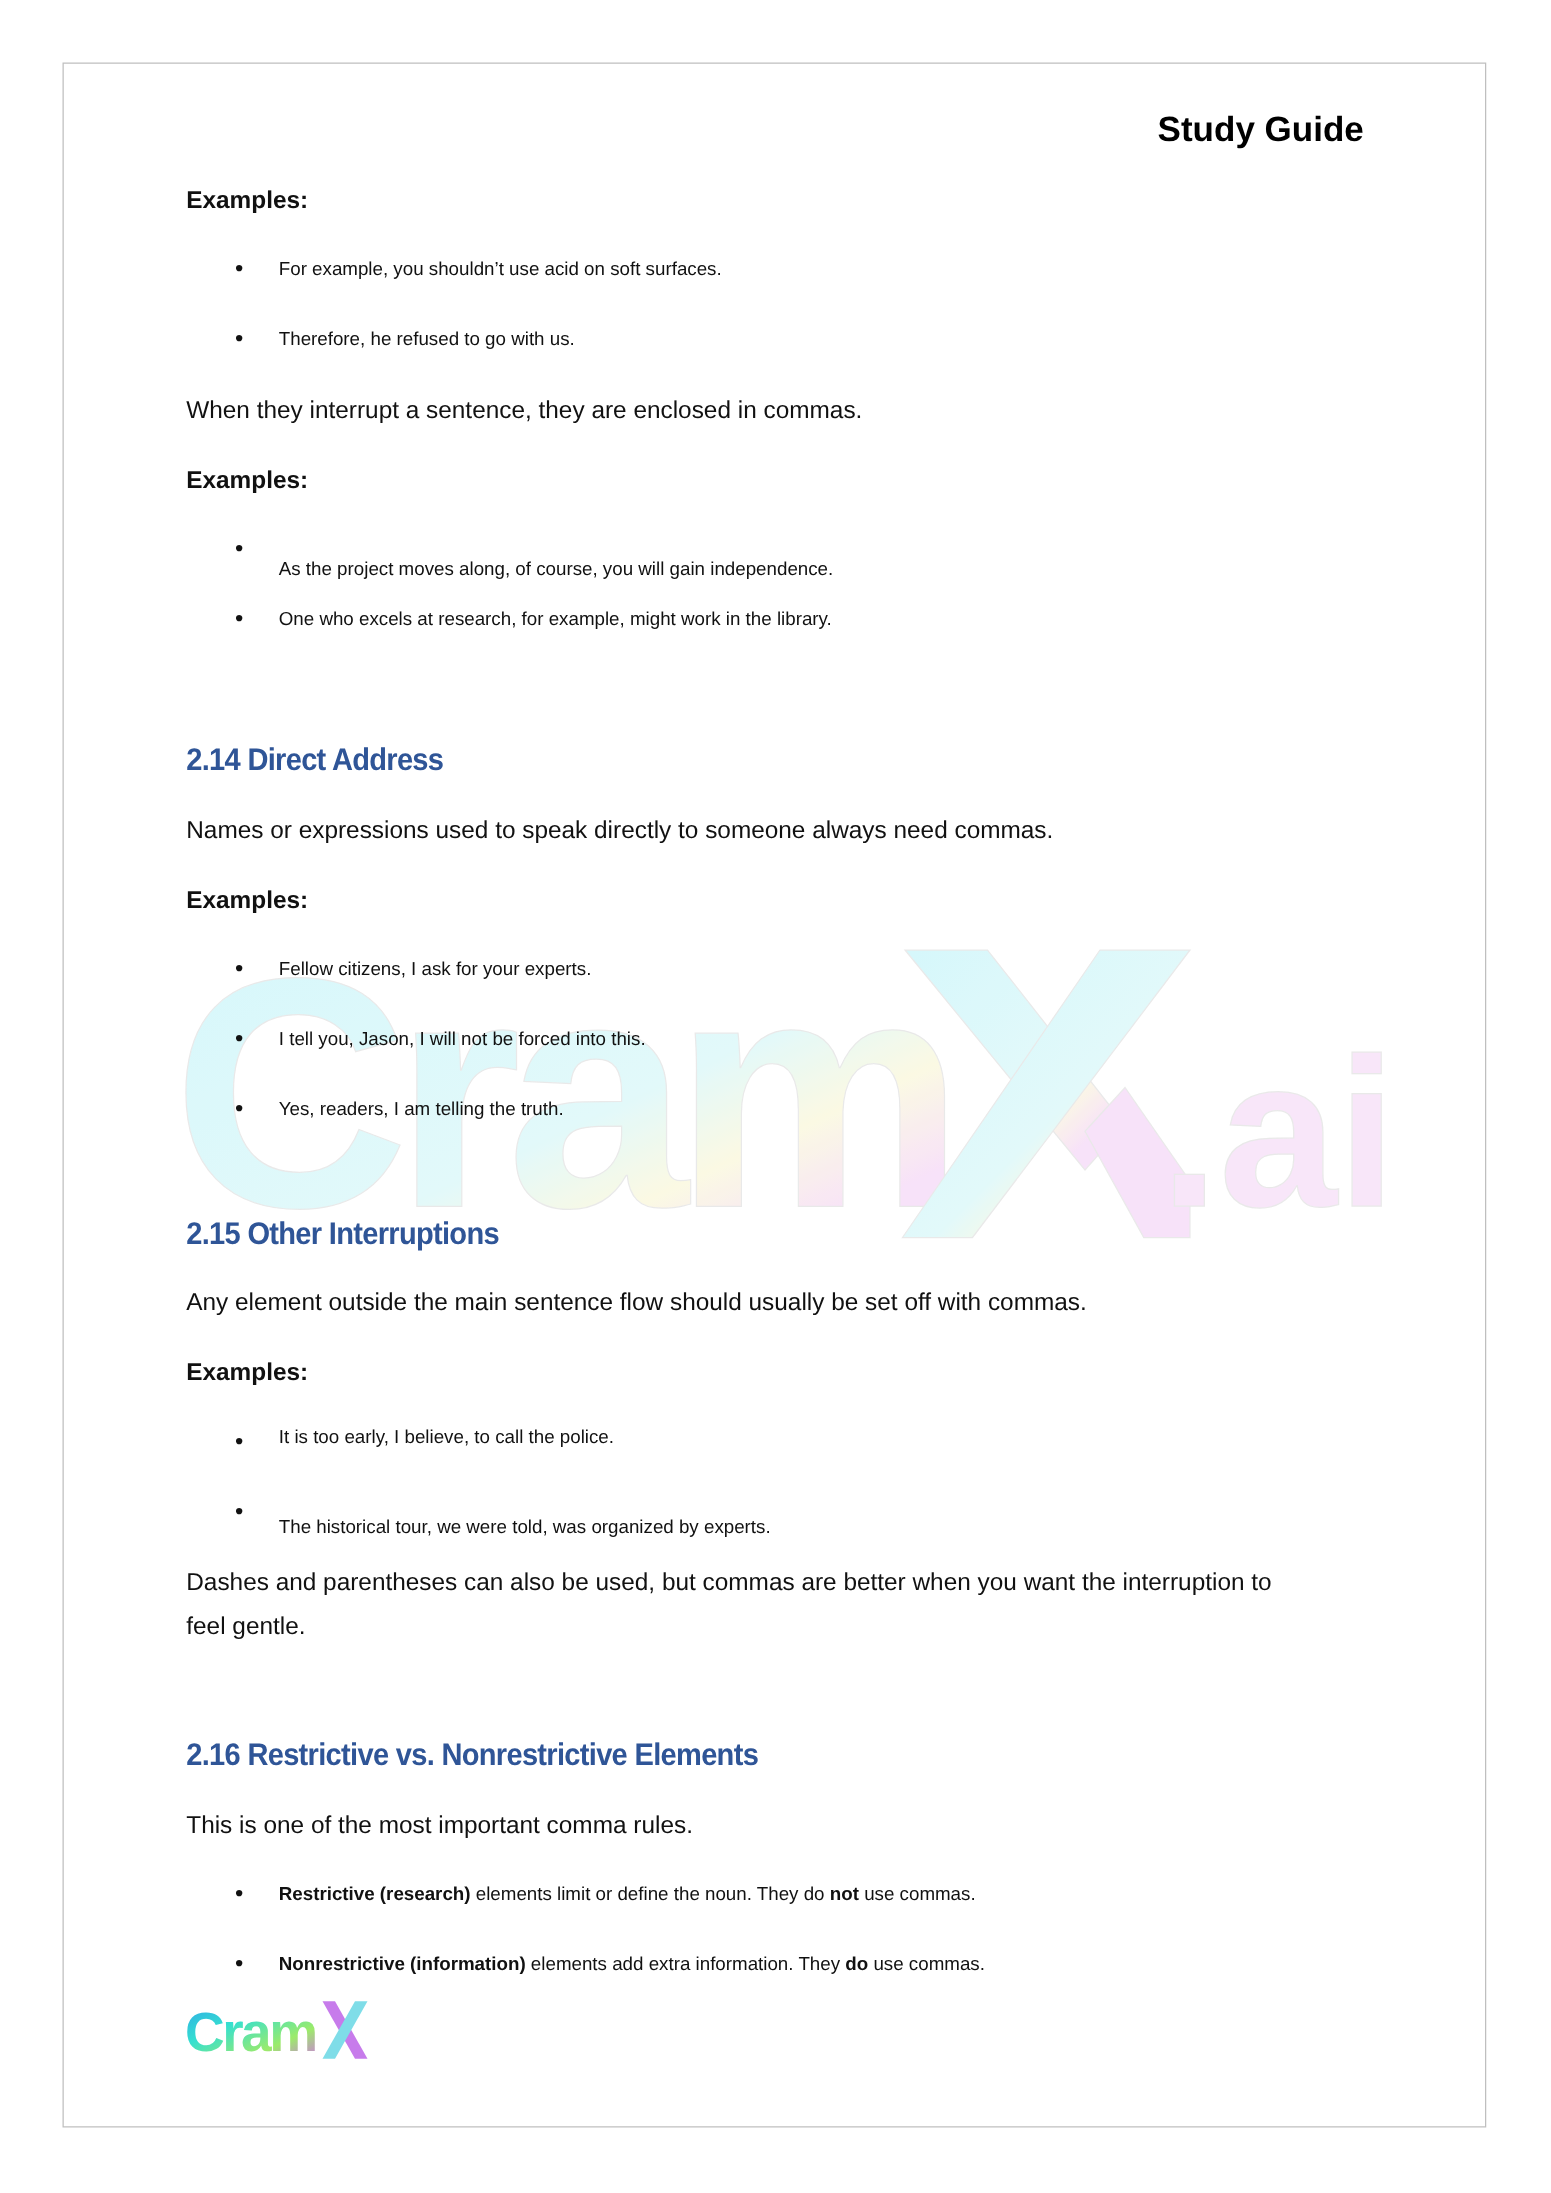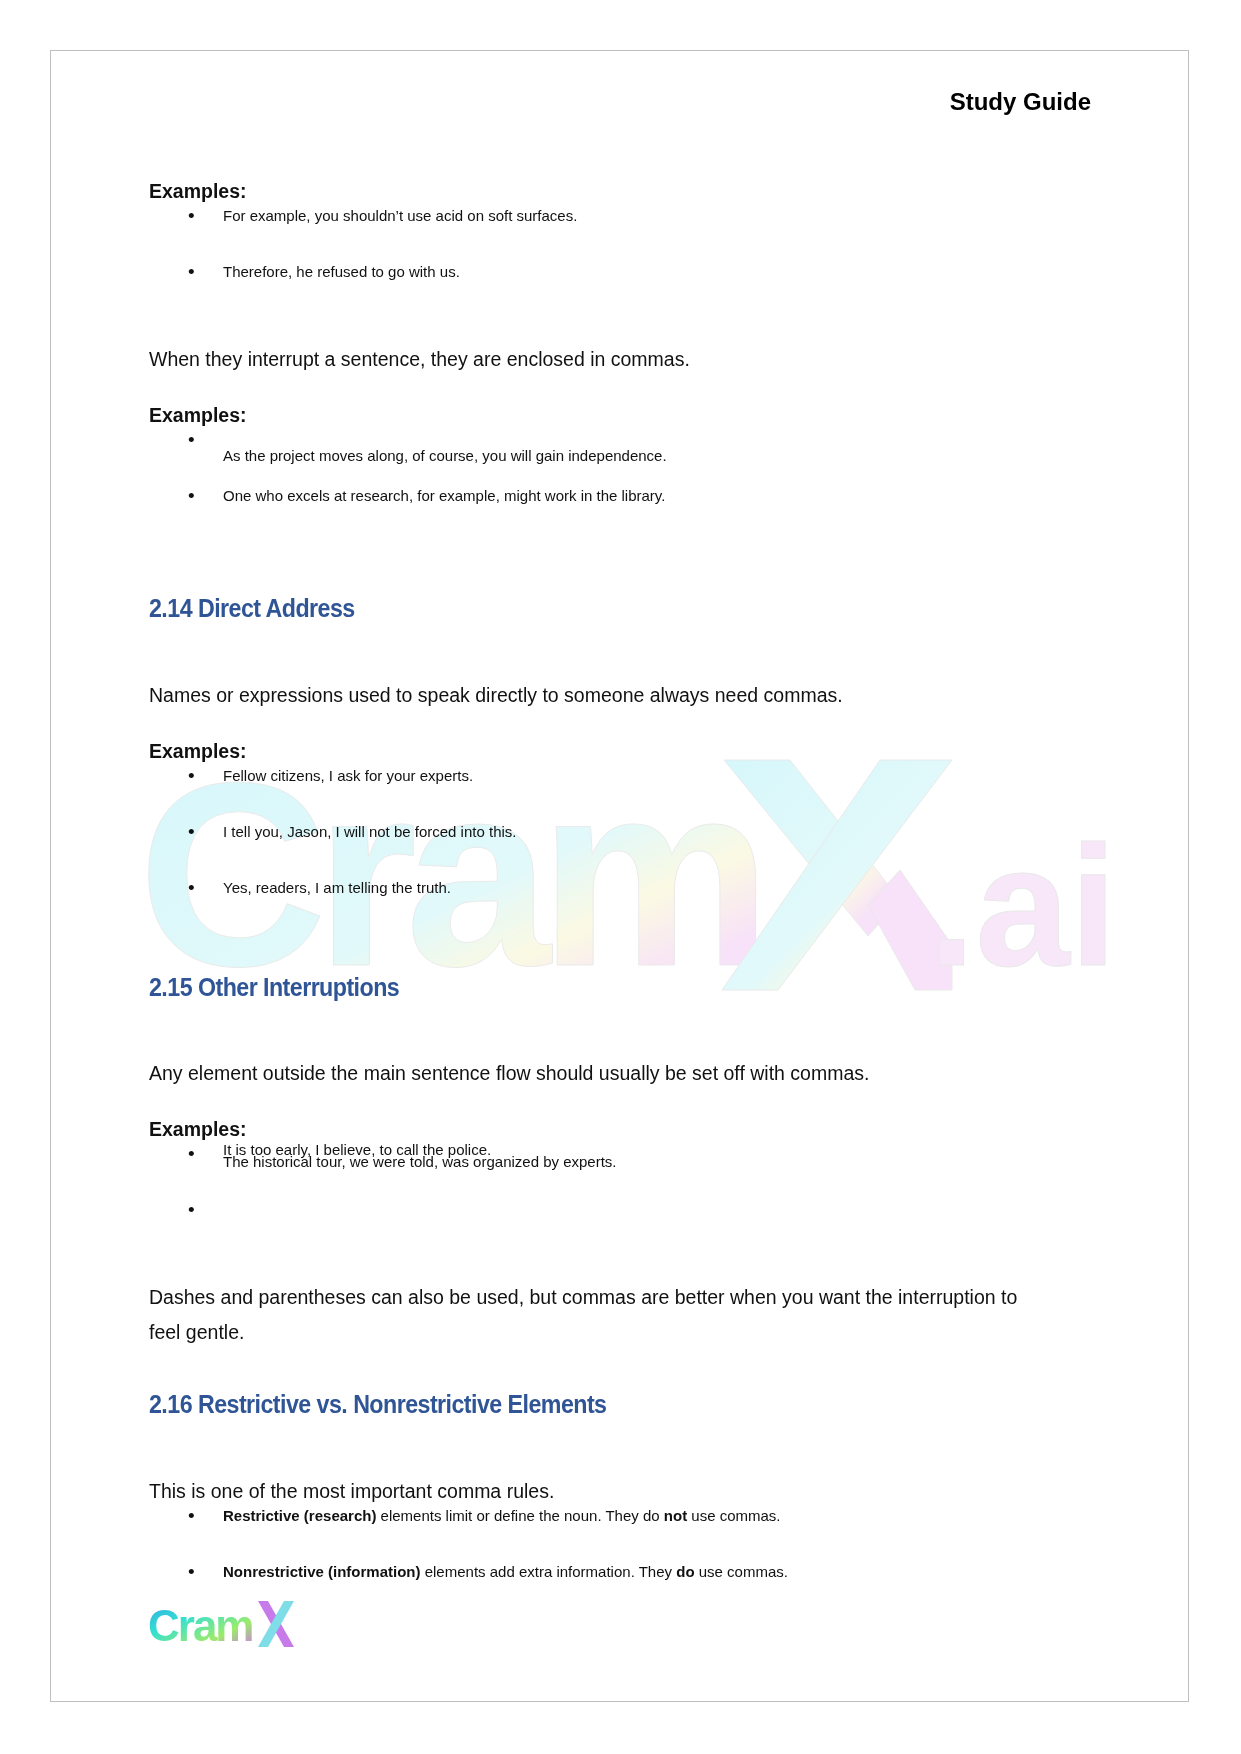--- a/index.html
+++ b/index.html
@@ -1,23 +1,23 @@
 <!DOCTYPE html>
 <html><head>
 <meta charset="utf-8">
 <style>
   html, body { margin: 0; padding: 0; background: #ffffff; }
   body { width: 1241px; height: 1754px; position: relative; overflow: hidden;
          font-family: "Liberation Sans", sans-serif; color: #111111; }
   .page-frame { position: absolute; left: 50px; top: 50px; width: 1139px; height: 1652px;
                 border: 1px solid #BFBFBF; box-sizing: border-box; }
   .watermark { position: absolute; left: 0; top: 0; width: 1241px; height: 1754px; pointer-events: none; }
-  .title { position: absolute; right: 150px; top: 88px; font-size: 24px; font-weight: bold;
+  .title { position: absolute; right: 150px; top: 88px; font-size: 28px; font-weight: bold;
            color: #000; letter-spacing: 0px; white-space: nowrap; }
-  .line { position: absolute; left: 149px; font-size: 19.5px; line-height: 24px; white-space: nowrap; color: #111; margin-top: 31px; }
+  .line { position: absolute; left: 149px; font-size: 19.5px; line-height: 24px; white-space: nowrap; color: #111; }
   .bold { font-weight: bold; }
   .bullet-dot { position: absolute; left: 188px; font-size: 19px; line-height: 24px; }
   .bullet-text { position: absolute; left: 223px; font-size: 15px; line-height: 24px; white-space: nowrap; color: #111; }
   .heading { position: absolute; left: 149px; font-size: 25px; font-weight: bold; color: #2F5597;
              white-space: nowrap; letter-spacing: -0.6px; transform: scaleX(0.93); transform-origin: left center; }
   b { font-weight: bold; }
   .logo { position: absolute; left: 148px; top: 1595px; width: 150px; height: 60px; }
 </style>
 </head>
 <body>
@@ -88,21 +88,21 @@
 
 <div class="heading" style="top:973px">2.15 Other Interruptions</div>
 <div class="line" style="top:1030px">Any element outside the main sentence flow should usually be set off with commas.</div>
 <div class="line bold" style="top:1086px">Examples:</div>
 <div>
   <span class="bullet-dot" style="top:1142px">•</span>
   <span class="bullet-text" style="top:1138px">It is too early, I believe, to call the police.</span>
 </div>
 <div>
   <span class="bullet-dot" style="top:1198px">•</span>
-  <span class="bullet-text" style="top:1150px">The historical tour, we were told, was organized by experts.</span>
+  <span class="bullet-text" style="top:1210px">The historical tour, we were told, was organized by experts.</span>
 </div>
 <div class="line" style="top:1254px">Dashes and parentheses can also be used, but commas are better when you want the interruption to</div>
 <div class="line" style="top:1289px">feel gentle.</div>
 
 <div class="heading" style="top:1390px">2.16 Restrictive vs. Nonrestrictive Elements</div>
 <div class="line" style="top:1448px">This is one of the most important comma rules.</div>
 <div>
   <span class="bullet-dot" style="top:1504px">•</span>
   <span class="bullet-text" style="top:1504px"><b>Restrictive (research)</b><span> elements limit or define the noun. They do </span><b>not</b><span> use commas.</span></span>
 </div>

